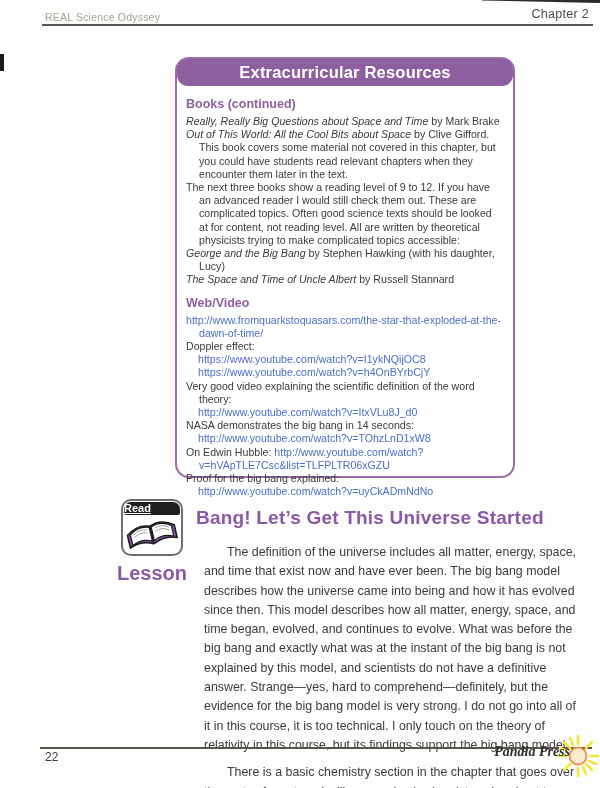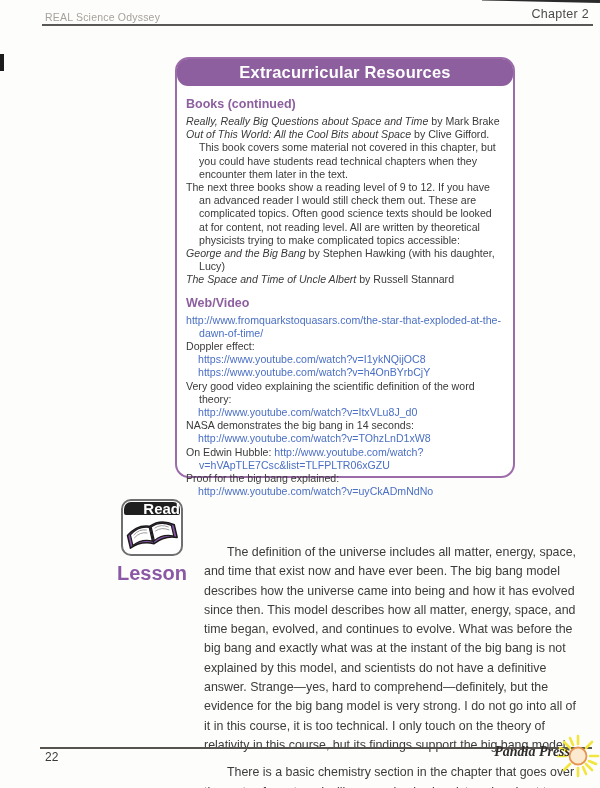--- a/index.html
+++ b/index.html
@@ -22,22 +22,22 @@
   .sec-h{color:#8d5f9e;font-weight:bold;font-size:12.5px;line-height:15px;margin:0 0 3px 0;}
   .sec-h.web{margin-top:9px;}
   .hang{padding-left:13px;text-indent:-13px;}
   .ital{font-style:italic;}
   .web-line.indent{margin-left:12px;}
   .web-link{color:#4a6fc4;cursor:pointer;}
   
   .lesson-col{position:absolute;left:97px;top:499px;width:110px;text-align:center;}
   .read-icon{width:62px;height:57px;margin:0 auto;border:2px solid #6f6f6f;border-radius:10px;
              background:#fff;box-sizing:border-box;padding:1px;}
-  .read-band{height:13px;background:#1f1f1f;border-radius:7px 7px 2px 2px;color:#fff;font-size:15px;
-             font-weight:bold;line-height:13px;text-align:right;text-decoration:underline;}
+  .read-band{height:13px;background:#1f1f1f;border-radius:7px 7px 2px 2px;color:#fff;font-size:11px;
+             font-weight:bold;line-height:13px;text-align:left;text-decoration:underline;}
   .lesson-label{margin-top:6px;color:#8b58a6;font-weight:bold;font-size:20px;}
   
   .lesson-title{position:absolute;left:196px;top:507px;width:392px;color:#8b58a6;font-weight:bold;
                 font-size:19px;letter-spacing:.2px;}
   .lesson-body{position:absolute;left:196px;top:535px;width:390px;font-size:12.4px;line-height:19.3px;
                color:#3c3c3c;}
   .lesson-body p{margin:8px;text-indent:23px;}
   
   .footer-rule{position:absolute;left:40px;top:747px;width:552px;height:2px;background:#57534f;}
   .page-number{position:absolute;left:45px;top:750px;font-size:12px;color:#3a3a3a;}
@@ -59,21 +59,21 @@
 
   <div class="res-box">
     <div class="res-band">Extracurricular Resources</div>
     <div class="box-body">
       <div class="sec-h">Books (continued)</div>
 
       <div>
 
           <div class="book-line hang"><span class="ital">Really, Really Big Questions about Space and Time</span><span> by Mark Brake</span></div>
 
-          <div class="book-line hang"><span class="ital">Out of This World: All the Cool Bits about Space</span><span> by Clive Gifford. This book covers some material not covered in this chapter, but you could have students read technical chapters when they encounter them later in the text.</span></div>
+          <div class="book-line hang"><span class="ital">Out of This World: All the Cool Bits about Space</span><span> by Clive Gifford. This book covers some material not covered in this chapter, but you could have students read relevant chapters when they encounter them later in the text.</span></div>
         </div>
 
       <div class="hang">The next three books show a reading level of 9 to 12. If you have an advanced reader I would still check them out. These are complicated topics. Often good science texts should be looked at for content, not reading level. All are written by theoretical physicists trying to make complicated topics accessible:</div>
 
       <div>
 
           <div class="book-line hang"><span class="ital">George and the Big Bang</span><span> by Stephen Hawking (with his daughter, Lucy)</span></div>
 
 
           <div class="book-line hang"><span class="ital">The Space and Time of Uncle Albert</span><span> by Russell Stannard</span></div>
@@ -118,20 +118,21 @@
           <path d="M7 15 Q17 8 27 12 L27 26 Q17 21 7 26 Z" fill="#ffffff" stroke="#1a1a1a" stroke-width="1.2"></path>
           <path d="M49 15 Q39 8 29 12 L29 26 Q39 21 49 26 Z" fill="#ffffff" stroke="#1a1a1a" stroke-width="1.2"></path>
           <path d="M28 11 L28 29" stroke="#1a1a1a" stroke-width="1.2"></path>
           <path d="M10 16 Q17 11 24 14 M10 19 Q17 14 24 17 M32 14 Q39 11 46 16 M32 17 Q39 14 46 19" stroke="#9a9a9a" stroke-width="0.9" fill="none"></path>
         </g>
       </svg>
     </div>
     <div class="lesson-label">Lesson</div>
   </div>
 
+  <div class="lesson-title">Bang! Let’s Get This Universe Started</div>
   <div class="lesson-body">
     <p>The definition of the universe includes all matter, energy, space, and time that exist now and have ever been. The big bang model describes how the universe came into being and how it has evolved since then. This model describes how all matter, energy, space, and time began, evolved, and continues to evolve. What was before the big bang and exactly what was at the instant of the big bang is not explained by this model, and scientists do not have a definitive answer. Strange—yes, hard to comprehend—definitely, but the evidence for the big bang model is very strong. I do not go into all of it in this course, it is too technical. I only touch on the theory of relativity in this course, but its findings support the big bang model.</p>
     <p>There is a basic chemistry section in the chapter that goes over the parts of an atom. I will go over basic chemistry when I get to chapters where it is needed. If your student has never studied chemistry, you might need to go over these sections with him.</p>
   </div>
 
   <div class="footer-rule"></div>
   <div class="page-number">22</div>
   <div class="publisher">Pandia Press</div>
   <svg class="sun" viewBox="0 0 44 44">
     <g stroke="#f2e53e" stroke-width="2.6" stroke-linecap="round">

